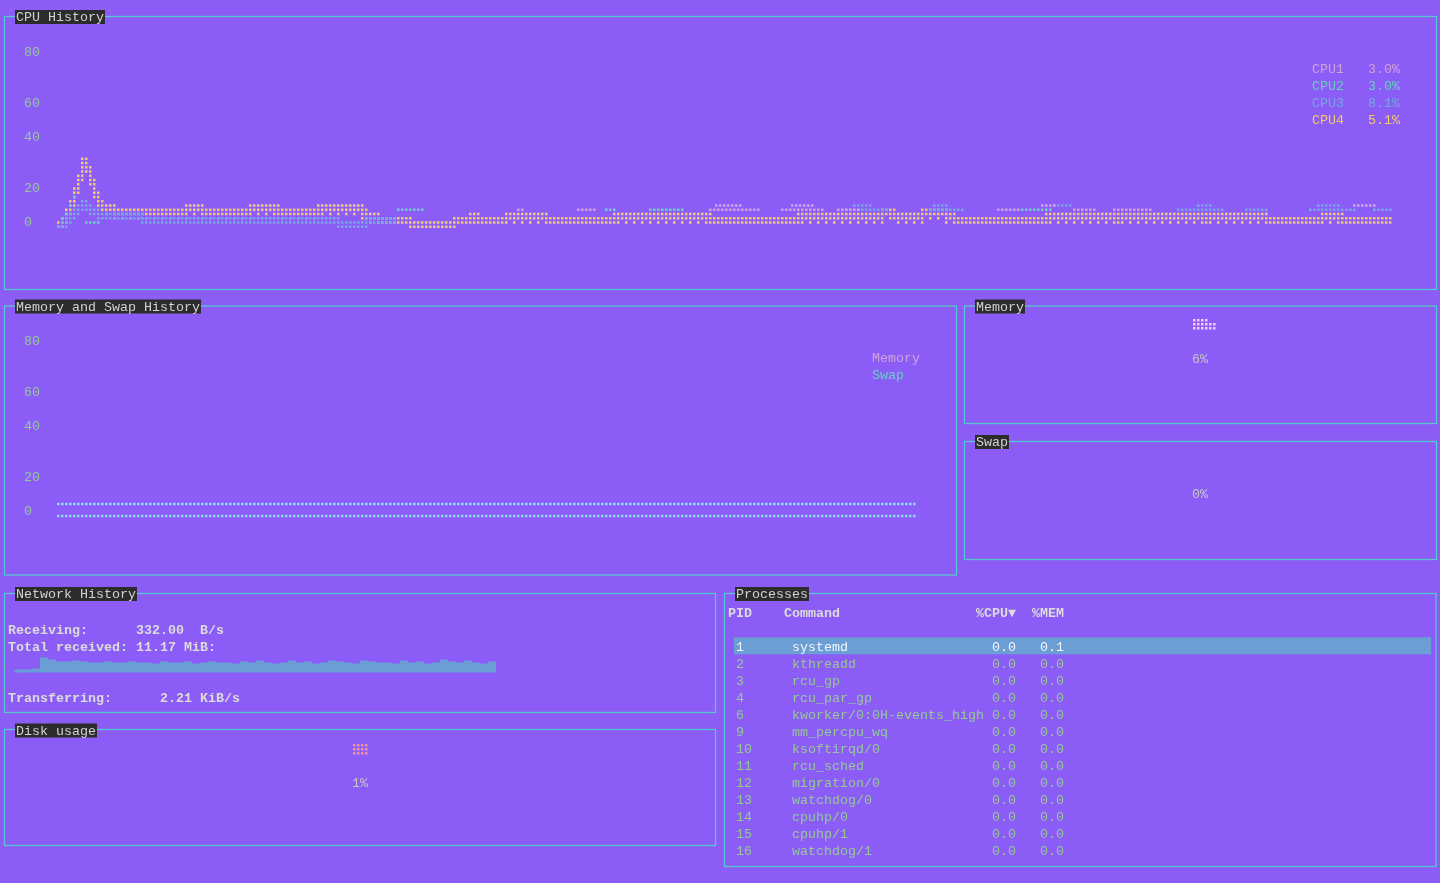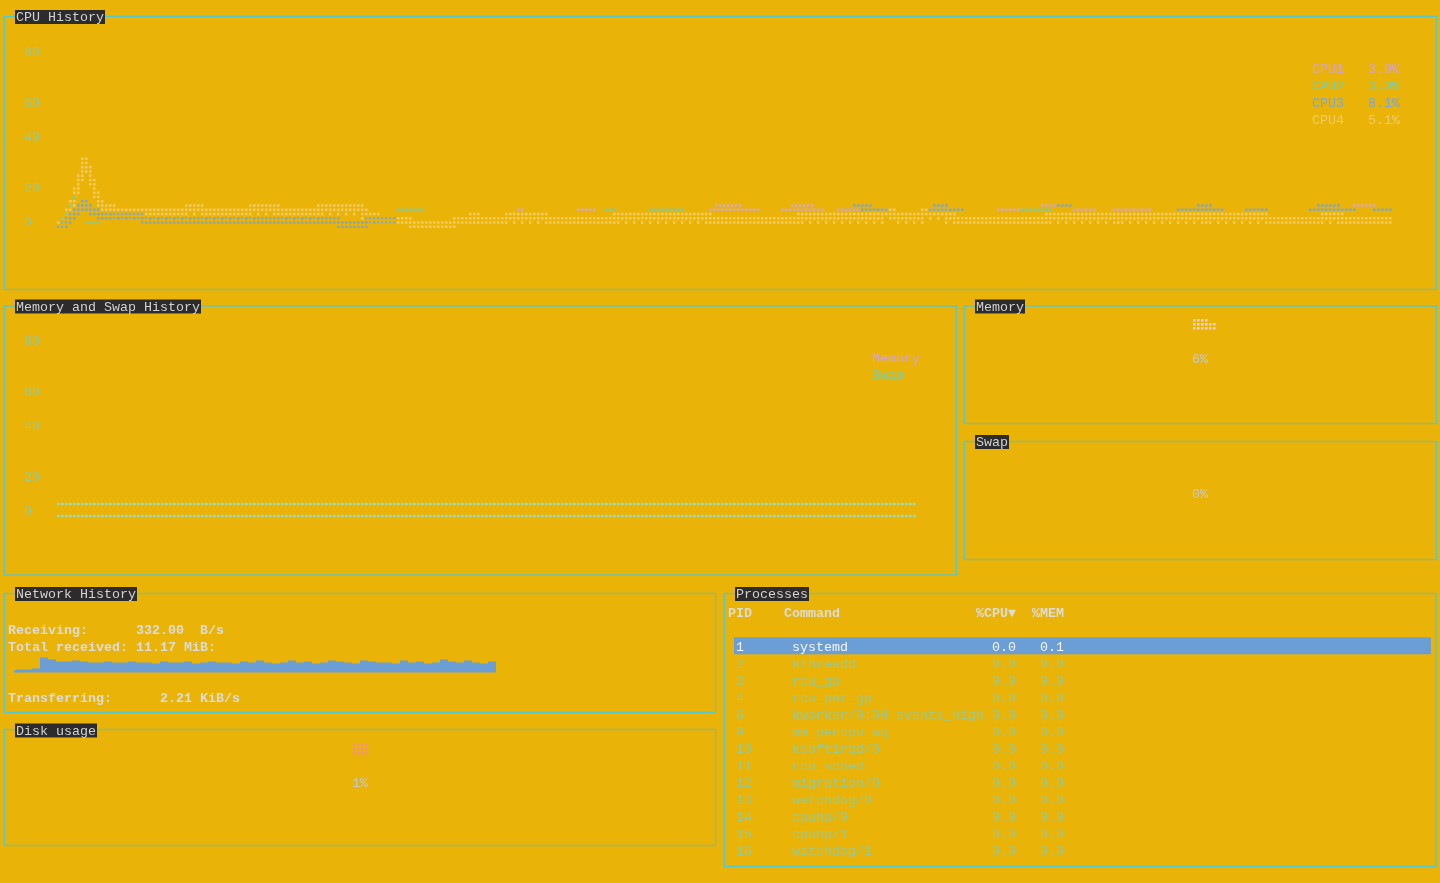--- a/index.html
+++ b/index.html
@@ -1,15 +1,15 @@
 <!DOCTYPE html>
 <html><head><meta charset="utf-8"><title>mon</title>
 <style>
 html,body{margin:0;padding:0;background:#2c2c2c;}
-#scr{position:relative;width:1440px;height:883px;background:#eab308;overflow:hidden;}
+#scr{position:relative;width:1440px;height:883px;background:#8b5cf6;overflow:hidden;}
 svg text{font-family:"Liberation Mono",monospace;white-space:pre;}
 </style></head>
 <body>
 <div id="scr">
 <svg width="1440" height="883" viewBox="0 0 1440 883">
 <rect x="4.5" y="16.5" width="1432.0" height="273.0" fill="none" stroke="#56c7cc" stroke-width="1.3"></rect>
 <rect x="4.5" y="306" width="952.0" height="269" fill="none" stroke="#56c7cc" stroke-width="1.3"></rect>
 <rect x="964.5" y="306" width="472.0" height="117.5" fill="none" stroke="#56c7cc" stroke-width="1.3"></rect>
 <rect x="964.5" y="441.5" width="472.0" height="118.0" fill="none" stroke="#56c7cc" stroke-width="1.3"></rect>
 <rect x="4.5" y="593.5" width="711.0" height="119.0" fill="none" stroke="#56c7cc" stroke-width="1.3"></rect>

